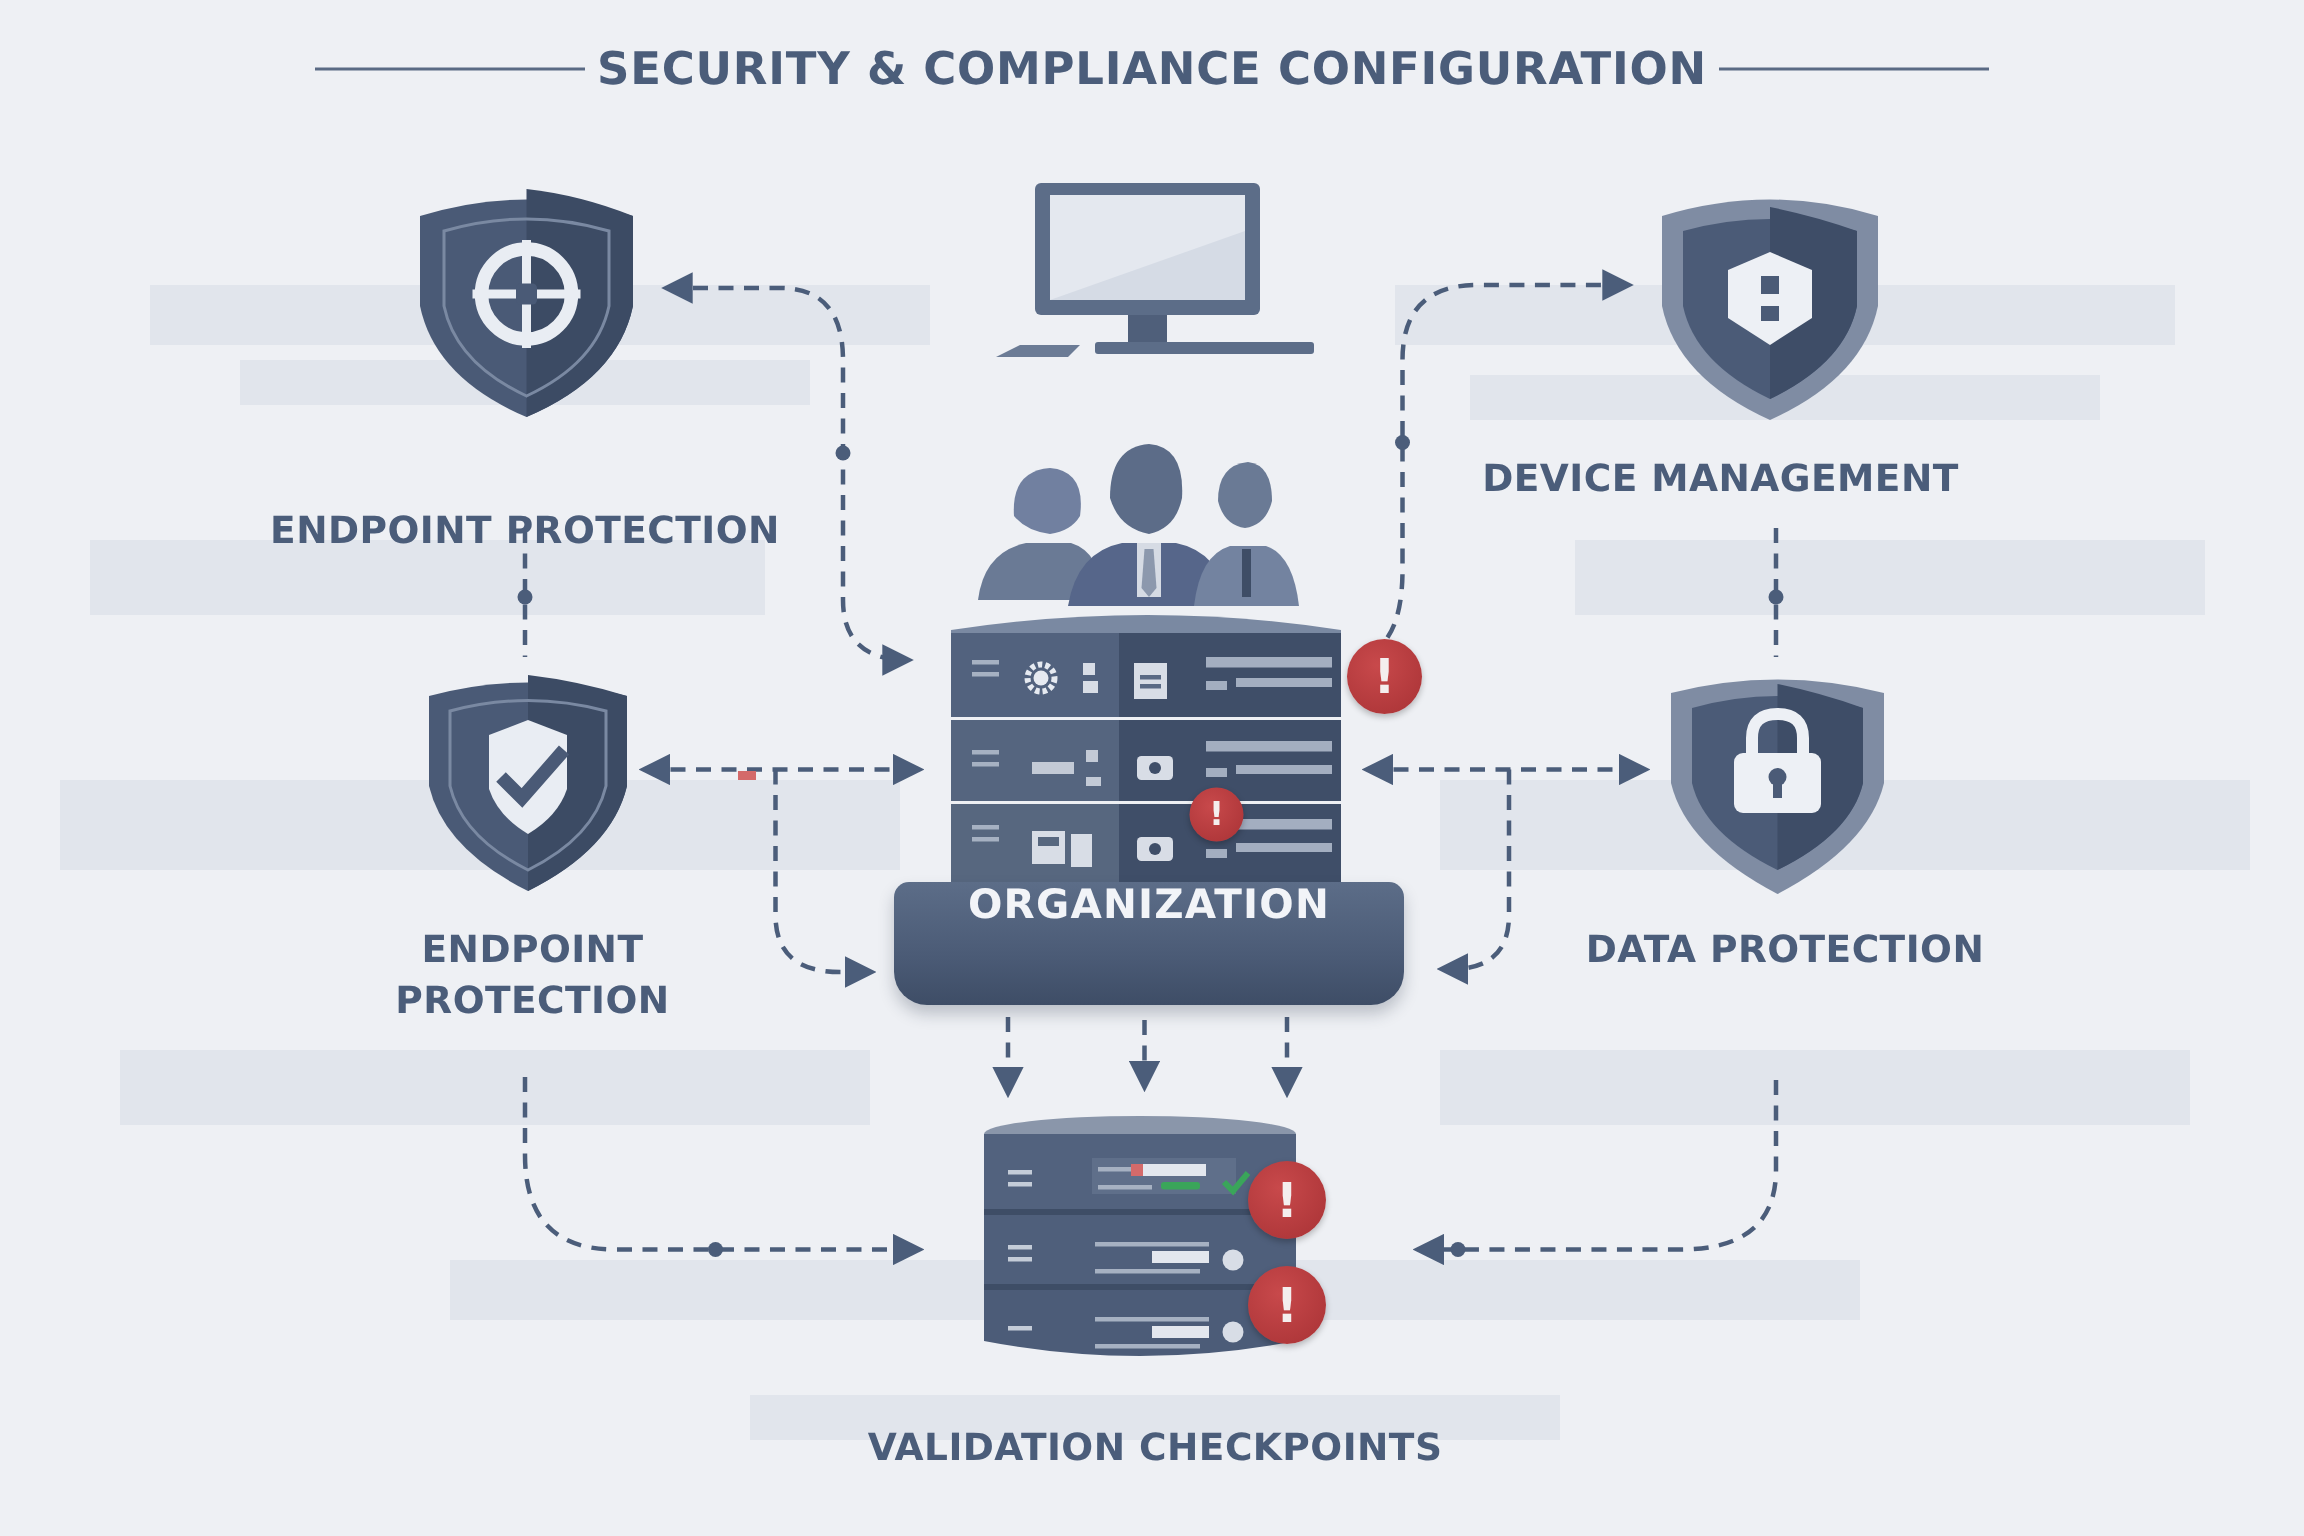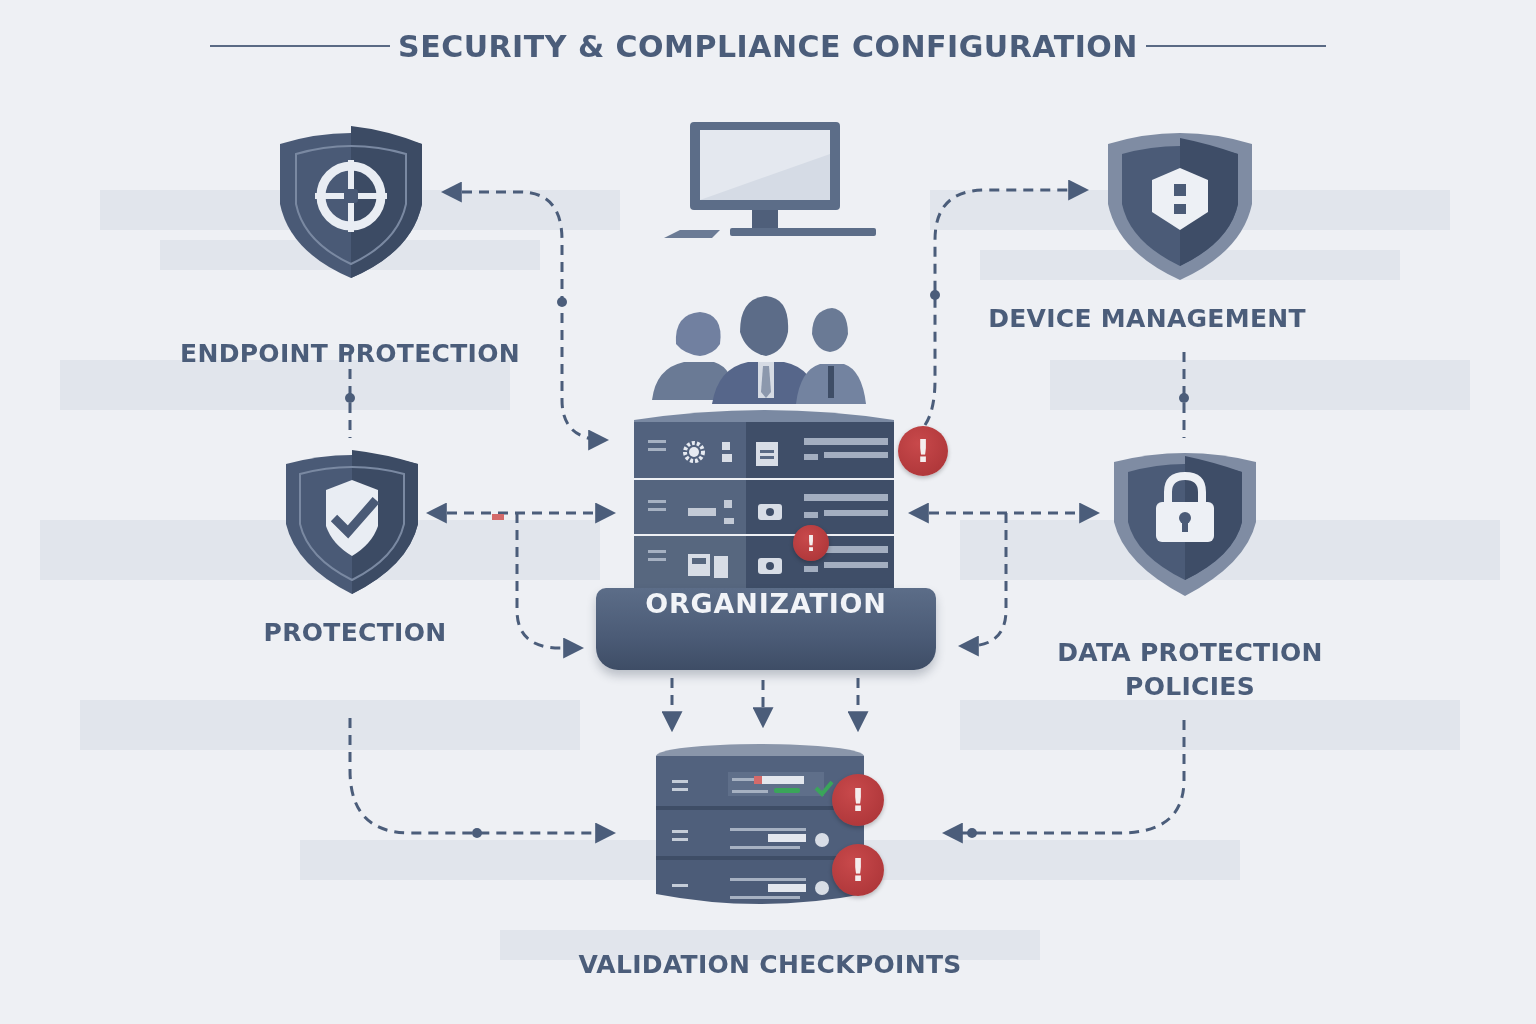--- a/index.html
+++ b/index.html
@@ -174,37 +174,37 @@
 <div class="node" style="left:282px;top:448px;">
   <svg width="140" height="148" viewBox="0 0 140 148">
     <path d="M4,16 Q70,-2 136,16 L136,76 Q126,118 70,146 Q14,118 4,76 Z" fill="#4a5a76"></path>
     <path d="M70,2 Q104,6 136,16 L136,76 Q126,118 70,146 Z" fill="#3c4b64"></path>
     <path d="M18,26 Q70,12 122,26 L122,76 Q114,110 70,132 Q26,110 18,76 Z" fill="none" stroke="#7a89a2" stroke-width="2"></path>
     <path d="M44,42 L70,32 L96,42 L96,78 Q90,96 70,108 Q50,96 44,78 Z" fill="#e9edf3"></path>
     <path d="M52,70 L66,84 L94,52" fill="none" stroke="#4a5a76" stroke-width="9"></path>
   </svg>
 </div>
 <div class="label" style="left:240px;top:616px;width:230px;">
+  <div>ENDPOINT</div>
   <div>PROTECTION</div>
 </div>
 
 <div class="node" style="left:1110px;top:446px;">
   <svg width="150" height="150" viewBox="0 0 150 150">
     <path d="M4,16 Q75,-2 146,16 L146,76 Q136,118 75,150 Q14,118 4,76 Z" fill="#7f8ca3"></path>
     <path d="M18,26 Q75,10 132,26 L132,76 Q124,110 75,134 Q26,110 18,76 Z" fill="#4b5b77"></path>
     <path d="M75,10 Q104,16 132,26 L132,76 Q124,110 75,134 Z" fill="#3e4d67"></path>
     <path d="M58,58 L58,46 Q58,30 75,30 Q92,30 92,46 L92,58" fill="none" stroke="#edf0f5" stroke-width="8"></path>
     <rect x="46" y="56" width="58" height="40" rx="6" fill="#edf0f5"></rect>
     <circle cx="75" cy="72" r="6" fill="#4b5b77"></circle>
     <rect x="72" y="74" width="6" height="12" fill="#4b5b77"></rect>
   </svg>
 </div>
-<div class="label" style="left:1030px;top:616px;width:320px;margin-top:20px;">
+<div class="label" style="left:1030px;top:616px;width:320px;">
   <div>DATA PROTECTION</div>
-  <div>POLICIES</div>
 </div>
 
 <div class="node" style="left:628px;top:404px;">
   <svg width="276" height="190" viewBox="0 0 276 190">
 
     <path d="M6,16 Q138,-4 266,16 L266,22 L6,22 Z" fill="#7a89a2"></path>
 
     <rect x="6" y="18" width="260" height="56" fill="#52627e"></rect>
     <rect x="118" y="18" width="148" height="56" fill="#3f4e68"></rect>
     <rect x="20" y="36" width="18" height="3" fill="#a6b1c2"></rect>

